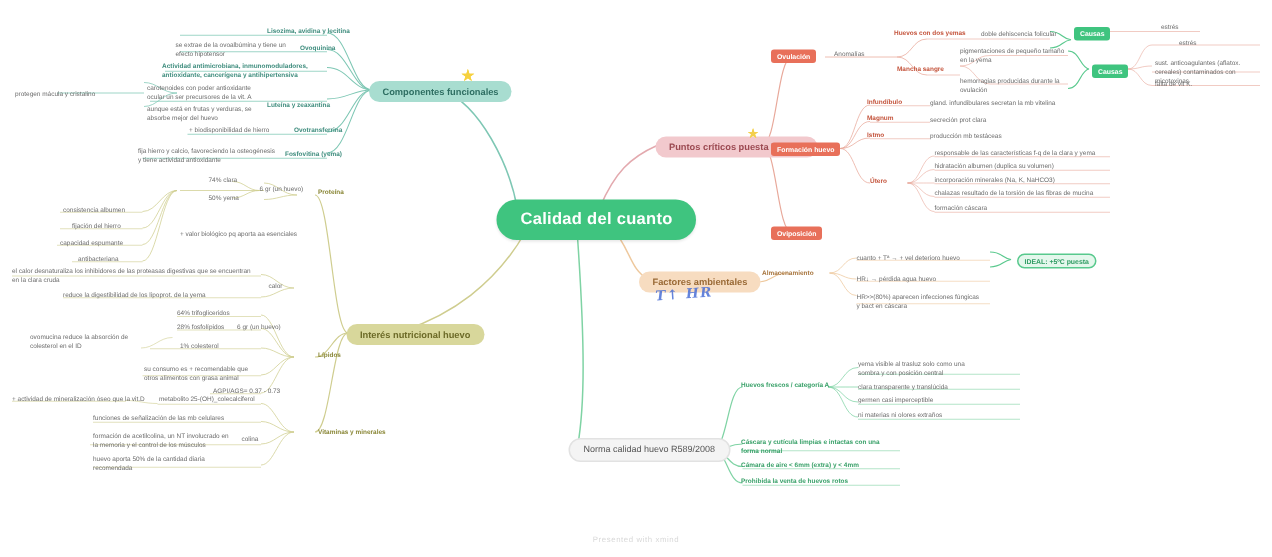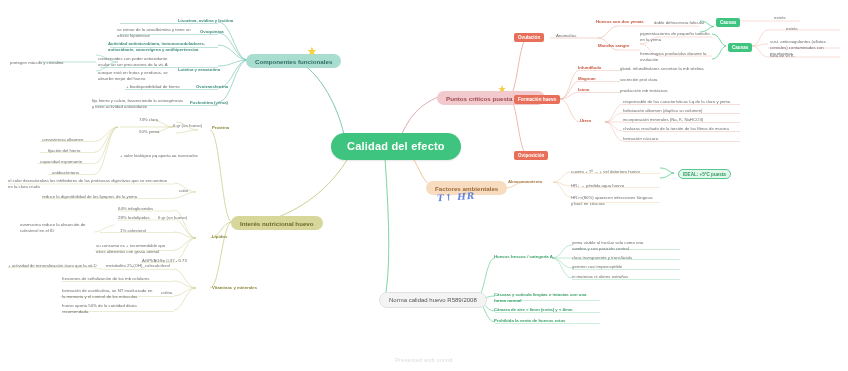--- a/index.html
+++ b/index.html
@@ -198,21 +198,21 @@
     <path d="M552 258 C 562 258, 562 278, 572 278" stroke="#7fd3a4" stroke-width=".5" fill="none"></path>
     <line x1="572" y1="249.5" x2="680" y2="249.5" stroke="#7fd3a4" stroke-width=".4"></line>
     <line x1="572" y1="259.5" x2="680" y2="259.5" stroke="#7fd3a4" stroke-width=".4"></line>
     <line x1="572" y1="269.5" x2="680" y2="269.5" stroke="#7fd3a4" stroke-width=".4"></line>
     <line x1="572" y1="279.5" x2="680" y2="279.5" stroke="#7fd3a4" stroke-width=".4"></line>
     <line x1="495" y1="300.5" x2="600" y2="300.5" stroke="#7fd3a4" stroke-width=".4"></line>
     <line x1="495" y1="312.5" x2="600" y2="312.5" stroke="#7fd3a4" stroke-width=".4"></line>
     <line x1="495" y1="323.5" x2="600" y2="323.5" stroke="#7fd3a4" stroke-width=".4"></line>
   </svg>
 
-  <div class="node central" style="left:331px;top:133px;">Calidad del efecto</div>
+  <div class="node central" style="left:331px;top:133px;">Calidad del cuanto</div>
 
   <div class="node pill teal" style="left:246px;top:54px;">Componentes funcionales</div>
   <div class="star" style="left:307px;top:46px;">★</div>
 
   <div class="node pill pink" style="left:437px;top:91px;">Puntos críticos puesta huevos</div>
   <div class="star s2" style="left:498px;top:85px;">★</div>
 
   <div class="node pill peach" style="left:426px;top:181px;">Factores ambientales</div>
   <div class="hand" style="left:437px;top:192px;">T↑ HR</div>
 

